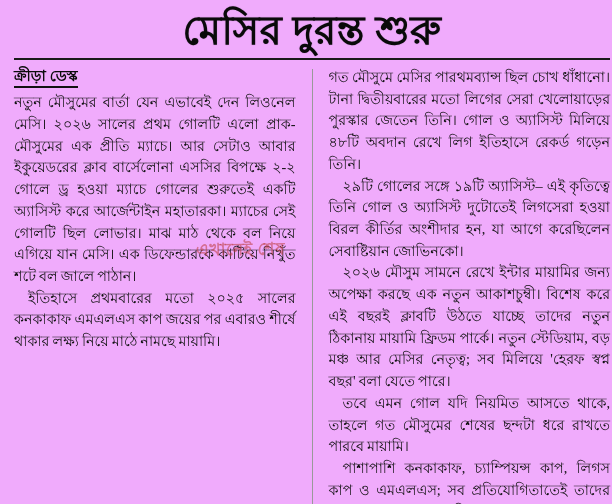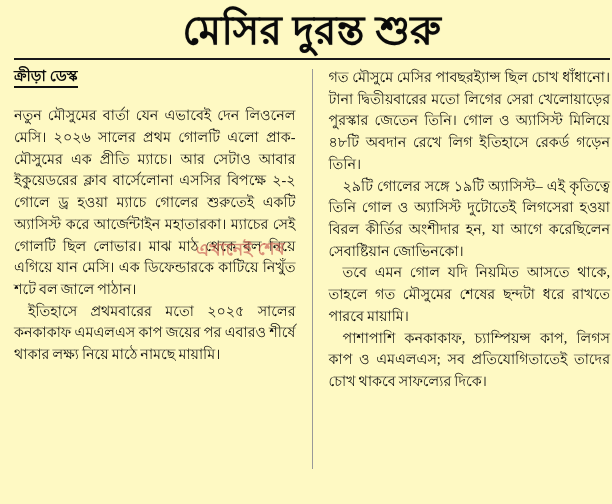--- a/index.html
+++ b/index.html
@@ -14,21 +14,21 @@
     color: #111111;
     overflow: hidden;
     position: relative;
   }
   .page {
     width: 612px;
     height: 504px;
     box-sizing: border-box;
     padding: 8px 2px 6px 14px;
     position: relative;
-    background: #fef9c3;
+    background: #f0abfc;
   }
   .headline {
     text-align: center;
     font-family: "Liberation Serif", serif;
     font-weight: bold;
     font-size: 40px;
     line-height: 1.05;
     letter-spacing: 0.5px;
     color: #0a0a0a;
     margin: 2px 0 6px 0;
@@ -56,21 +56,21 @@
     background: #999;
     align-self: stretch;
     margin: 2px 0 0 0;
     min-height: 400px;
   }
   .byline {
     font-family: "Liberation Serif", serif;
     font-weight: bold;
     font-size: 15px;
     color: #0b0b0b;
-    margin-bottom: 17px;
+    margin-bottom: 4px;
     display: inline-block;
     border-bottom: 2px solid #111;
     padding-bottom: 1px;
     line-height: 1.15;
   }
   .body-text {
     font-family: "Liberation Serif", serif;
     font-size: 14.3px;
     line-height: 1.52;
     color: #111;
@@ -115,22 +115,23 @@
       <div class="body-text">
         <p class="first">নতুন মৌসুমের বার্তা যেন এভাবেই দেন লিওনেল মেসি। ২০২৬ সালের প্রথম গোলটি এলো প্রাক-মৌসুমের এক প্রীতি ম্যাচে। আর সেটাও আবার ইকুয়েডরের ক্লাব বার্সেলোনা এসসির বিপক্ষে ২-২ গোলে ড্র হওয়া ম্যাচে গোলের শুরুতেই একটি অ্যাসিস্ট করে আর্জেন্টাইন মহাতারকা। ম্যাচের সেই গোলটি ছিল লোভার। মাঝ মাঠ থেকে বল নিয়ে এগিয়ে যান মেসি। এক ডিফেন্ডারকে কাটিয়ে নিখুঁত শটে বল জালে পাঠান।</p>
         <p>ইতিহাসে প্রথমবারের মতো ২০২৫ সালের কনকাকাফ এমএলএস কাপ জয়ের পর এবারও শীর্ষে থাকার লক্ষ্য নিয়ে মাঠে নামছে মায়ামি।</p>
       </div>
     </div>
 
     <div class="divider"></div>
 
     <div class="col col-right">
       <div class="body-text">
-        <p class="first">গত মৌসুমে মেসির পাবছরই্যান্স ছিল চোখ ধাঁধানো। টানা দ্বিতীয়বারের মতো লিগের সেরা খেলোয়াড়ের পুরস্কার জেতেন তিনি। গোল ও অ্যাসিস্ট মিলিয়ে ৪৮টি অবদান রেখে লিগ ইতিহাসে রেকর্ড গড়েন তিনি।</p>
+        <p class="first">গত মৌসুমে মেসির পারথমব্যান্স ছিল চোখ ধাঁধানো। টানা দ্বিতীয়বারের মতো লিগের সেরা খেলোয়াড়ের পুরস্কার জেতেন তিনি। গোল ও অ্যাসিস্ট মিলিয়ে ৪৮টি অবদান রেখে লিগ ইতিহাসে রেকর্ড গড়েন তিনি।</p>
         <p>২৯টি গোলের সঙ্গে ১৯টি অ্যাসিস্ট– এই কৃতিত্বে তিনি গোল ও অ্যাসিস্ট দুটোতেই লিগসেরা হওয়া বিরল কীর্তির অংশীদার হন, যা আগে করেছিলেন সেবাষ্টিয়ান জোভিনকো।</p>
+        <p>২০২৬ মৌসুম সামনে রেখে ইন্টার মায়ামির জন্য অপেক্ষা করছে এক নতুন আকাশচুম্বী। বিশেষ করে এই বছরই ক্লাবটি উঠতে যাচ্ছে তাদের নতুন ঠিকানায় মায়ামি ফ্রিডম পার্কে। নতুন স্টেডিয়াম, বড় মঞ্চ আর মেসির নেতৃত্ব; সব মিলিয়ে 'হেরফ স্বপ্ন বছর' বলা যেতে পারে।</p>
         <p>তবে এমন গোল যদি নিয়মিত আসতে থাকে, তাহলে গত মৌসুমের শেষের ছন্দটা ধরে রাখতে পারবে মায়ামি।</p>
         <p>পাশাপাশি কনকাকাফ, চ্যাম্পিয়ন্স কাপ, লিগস কাপ ও এমএলএস; সব প্রতিযোগিতাতেই তাদের চোখ থাকবে সাফল্যের দিকে।</p>
 
       </div>
     </div>
 
   </div>
 
   <div class="watermark">এখানেই শেষ</div>
 

